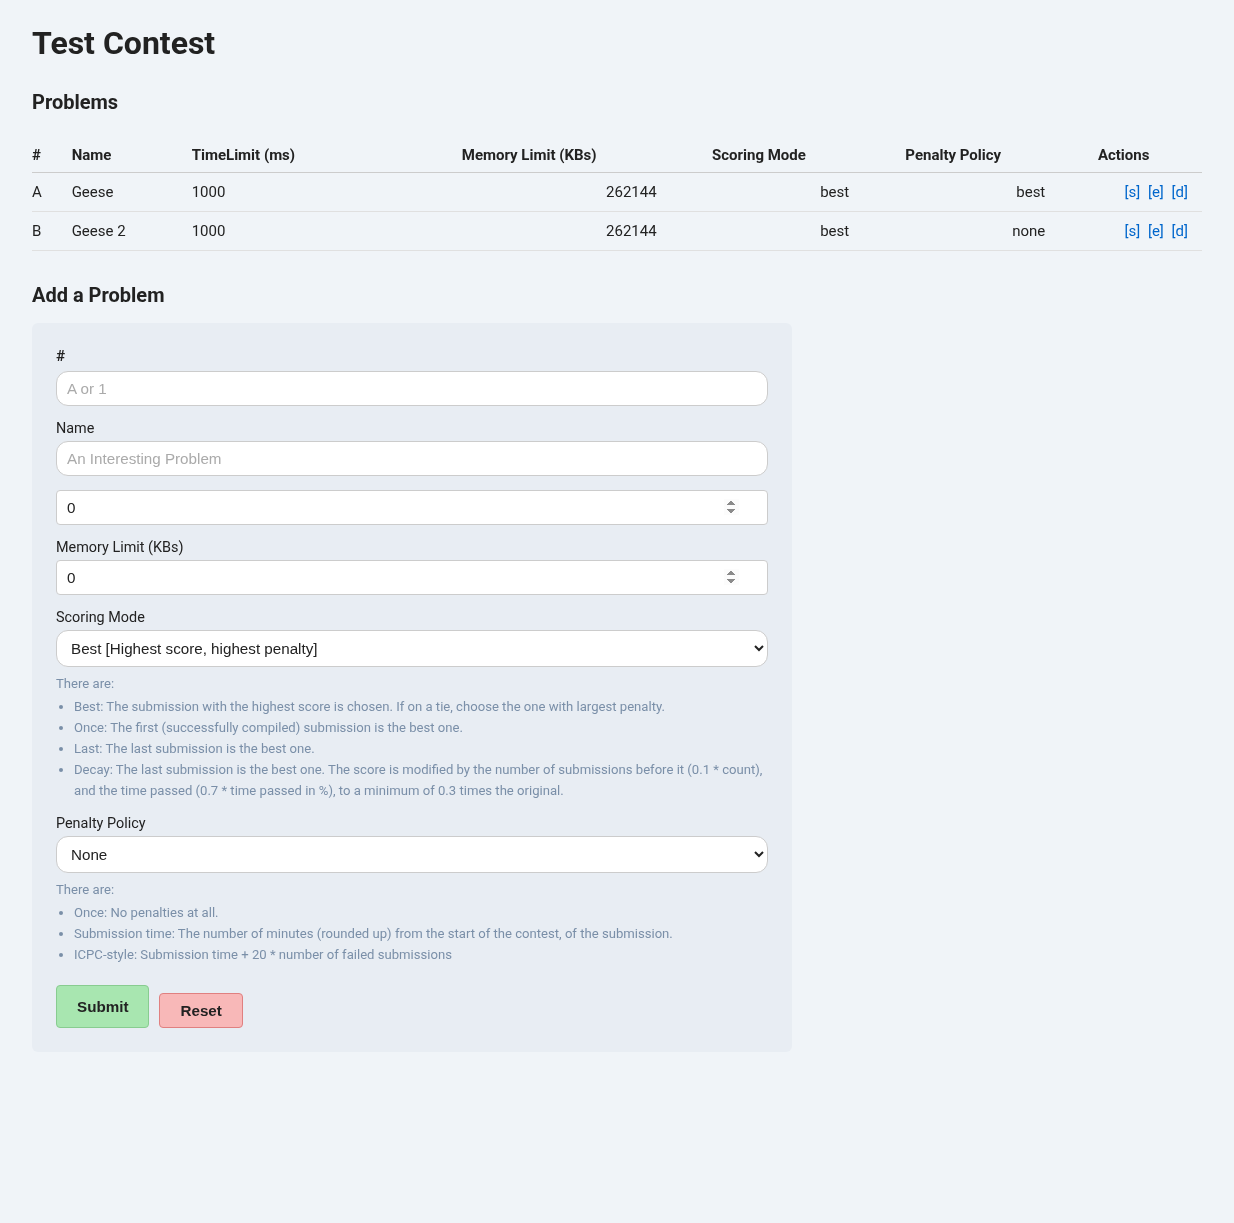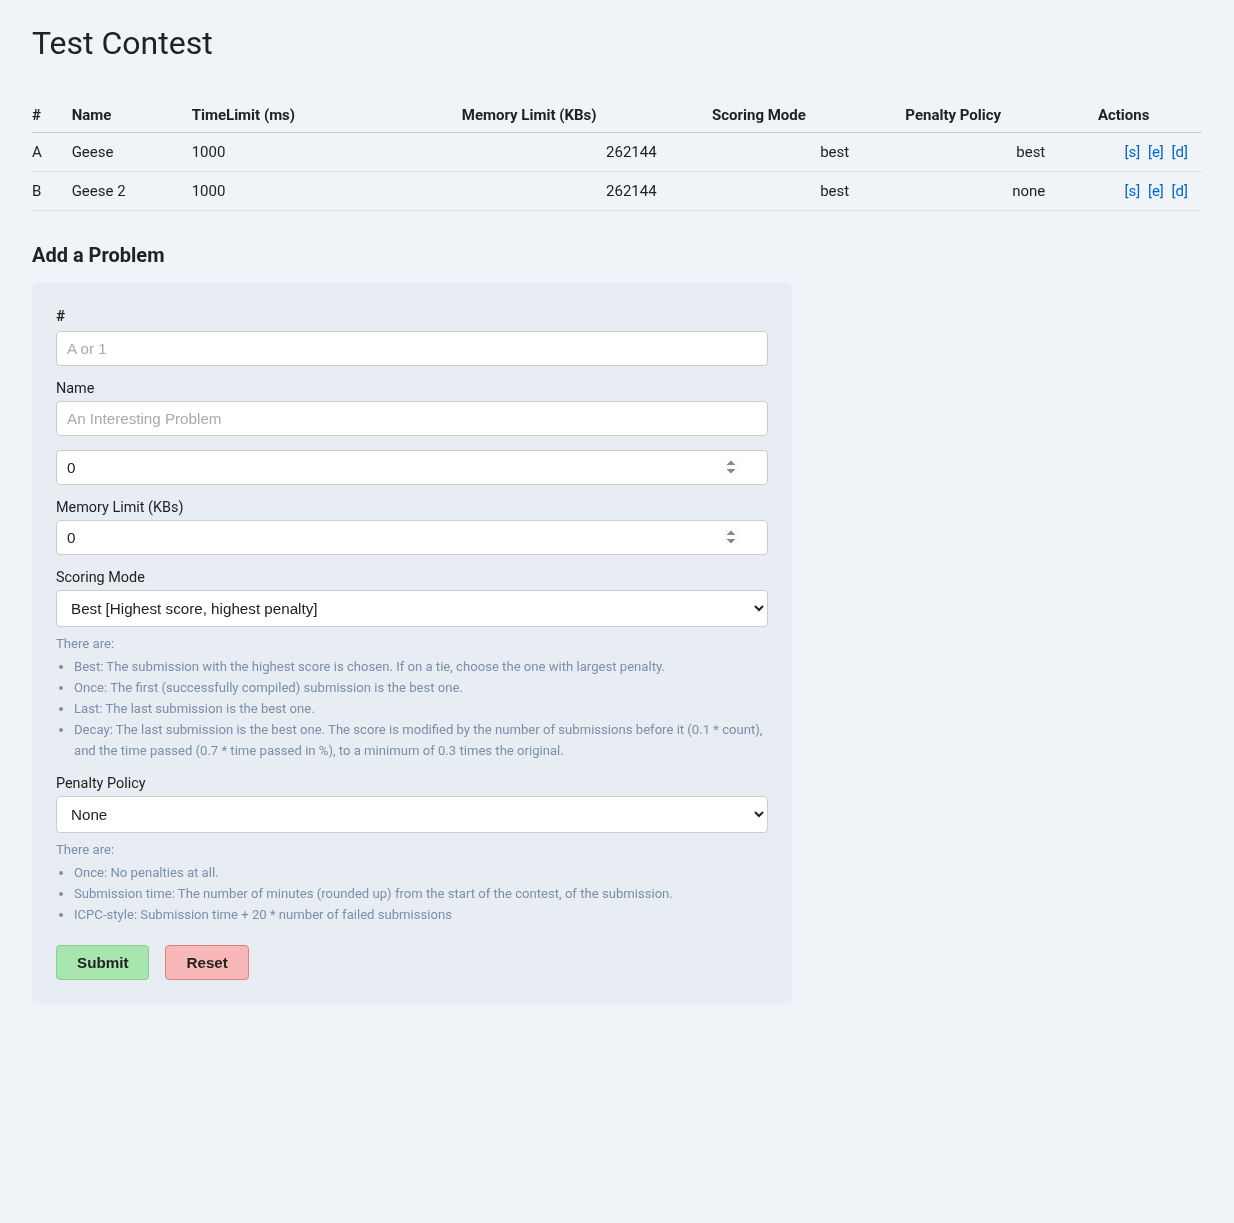--- a/index.html
+++ b/index.html
@@ -5,21 +5,21 @@
     * { box-sizing: border-box; margin: 0; padding: 0; }
     body {
       font-family: -apple-system, BlinkMacSystemFont, "Segoe UI", Roboto, Arial, sans-serif;
       font-size: 15px;
       background: #f0f4f8;
       color: #222;
       padding: 24px 32px;
     }
     h1 {
       font-size: 2rem;
-      font-weight: 400;
+      font-weight: 700;
       margin-bottom: 28px;
     }
     h2 {
       font-size: 1.25rem;
       font-weight: 700;
       margin-bottom: 16px;
     }
     .section { margin-bottom: 32px; }
 
     
@@ -60,21 +60,21 @@
     .form-label {
       display: block;
       font-size: 0.9rem;
       margin-bottom: 4px;
       color: #222;
     }
     .form-input {
       width: 100%;
       padding: 8px 10px;
       border: 1px solid #ccc;
-      border-radius: 4px;
+      border-radius: 12px;
       font-size: 0.95rem;
       background: #fff;
       color: #222;
     }
     .form-input::placeholder { color: #aaa; }
     .number-field-wrap {
       position: relative;
       width: 100%;
     }
     .number-field-wrap input[type=number] {
@@ -106,21 +106,21 @@
       margin-top: 2px;
     }
     .form-hash-label {
       font-size: 0.95rem;
       font-weight: 600;
       margin-bottom: 6px;
       display: block;
     }
     .btn-row {
       display: flex;
-      gap: 16px;
+      gap: 10px;
       margin-top: 20px;
     }
     .btn-submit {
       background: #a8e6b0;
       color: #222;
       border: 1px solid #88cc90;
       border-radius: 4px;
       padding: 8px 20px;
       font-size: 0.95rem;
       cursor: pointer;
@@ -128,30 +128,32 @@
     }
     .btn-reset {
       background: #f8b8b8;
       color: #222;
       border: 1px solid #e08080;
       border-radius: 4px;
       padding: 8px 20px;
       font-size: 0.95rem;
       cursor: pointer;
       font-weight: 600;
+      margin-top: 8px;
     }
 
     .problems-table-wrap { overflow-x: auto; }
   </style>
 </head>
 <body>
 
 <h1>Test Contest</h1>
 
 <div class="section">
+  <h2>Problems</h2>
   <div class="problems-table-wrap">
     <table>
       <thead>
         <tr>
           <th>#</th>
           <th>Name</th>
           <th>TimeLimit (ms)</th>
           <th class="center">Memory Limit (KBs)</th>
           <th class="center">Scoring Mode</th>
           <th class="center">Penalty Policy</th>

